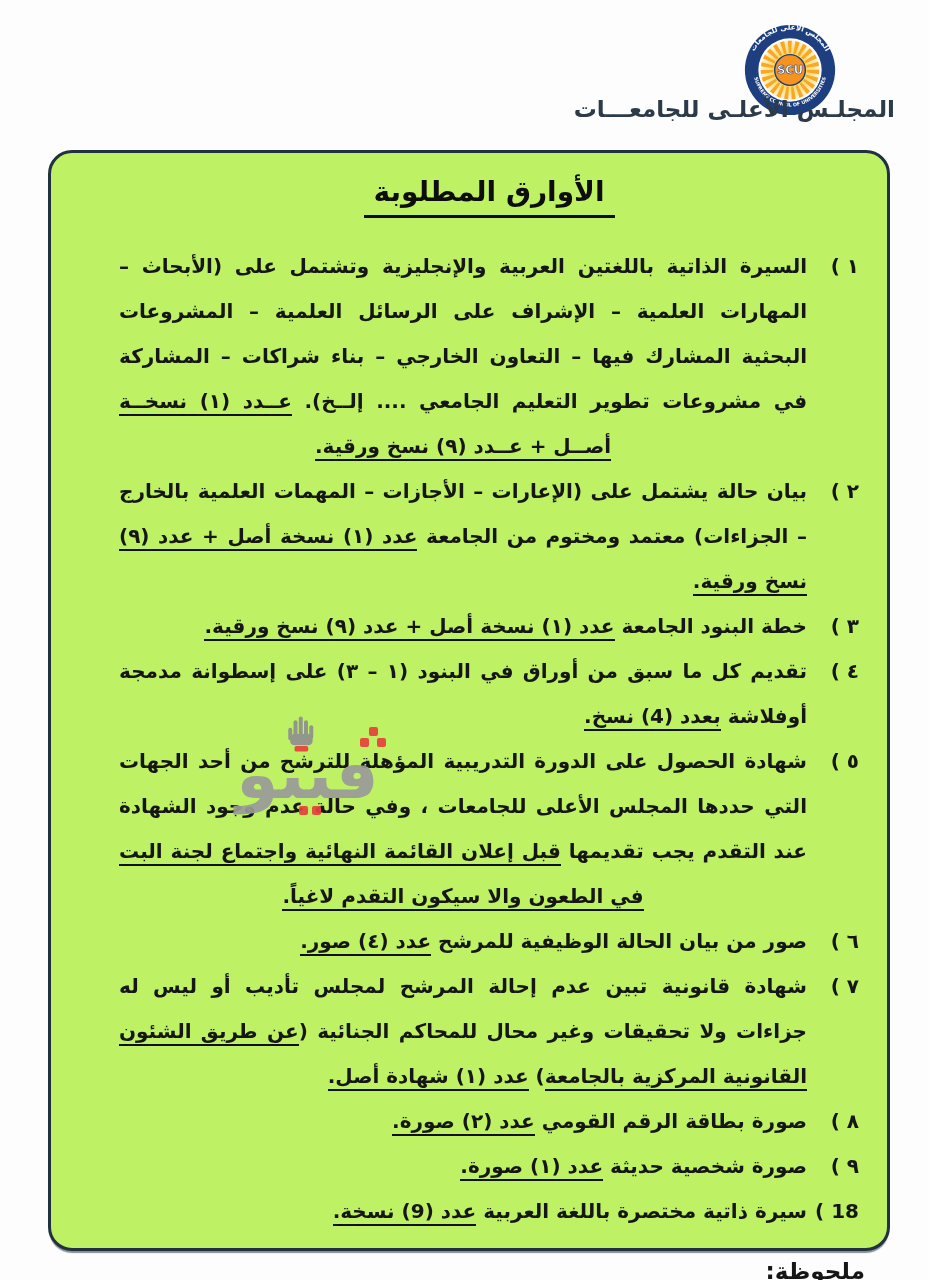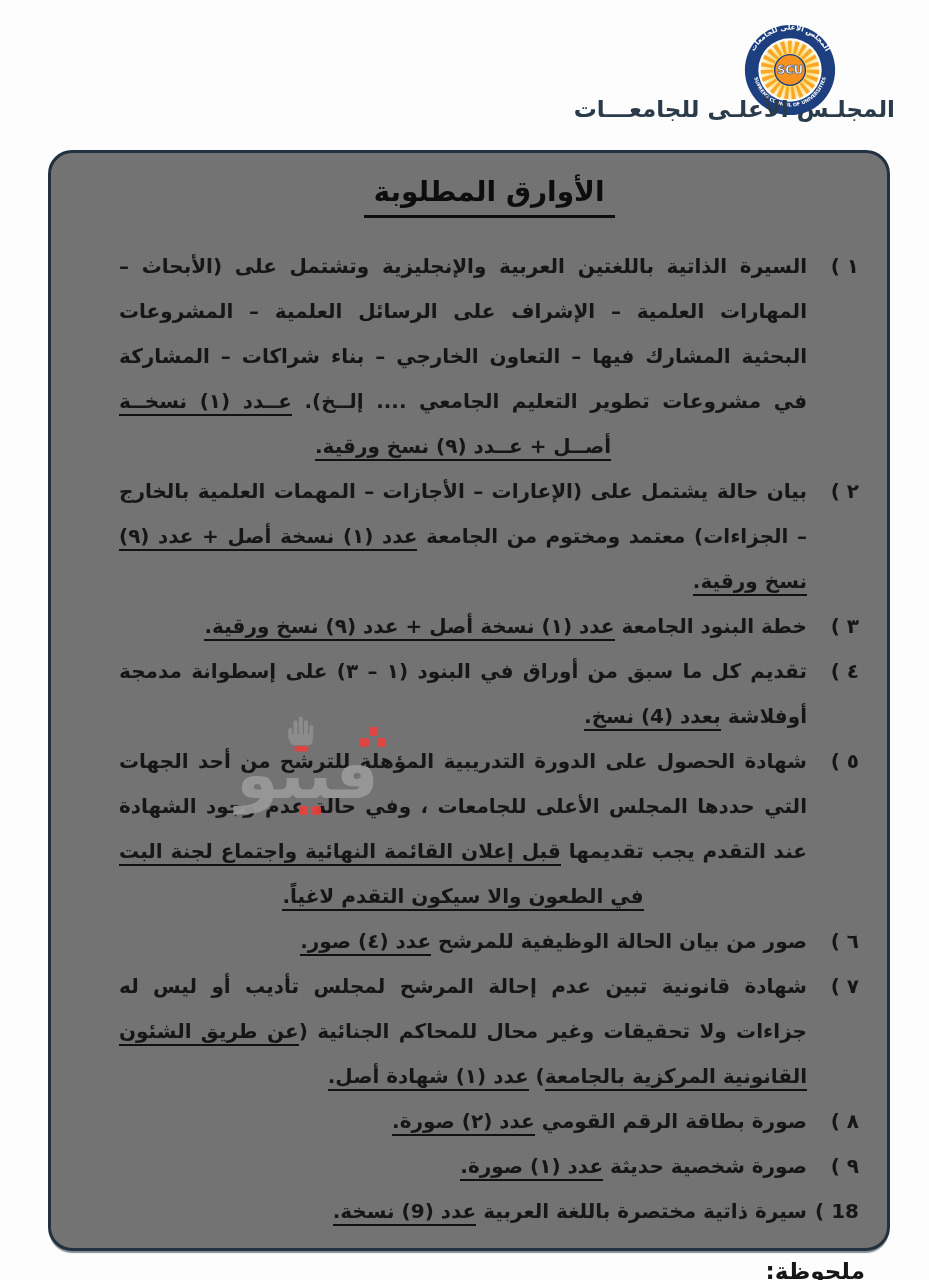--- a/index.html
+++ b/index.html
@@ -5,21 +5,21 @@
   html,body{margin:0;padding:0;}
   body{width:929px;height:1280px;background:#fdfdfd;font-family:"DejaVu Sans",sans-serif;}
   .page{position:relative;width:929px;height:1280px;overflow:hidden;background:#fdfdfd;direction:rtl;}
 
   
   .logo-wrap{position:absolute;top:22px;left:742px;width:96px;height:96px;}
   .org-name{position:absolute;top:96px;right:34px;font-size:23px;font-weight:700;color:#2b3b4a;letter-spacing:0;white-space:nowrap;}
 
   
   .doc-frame{position:absolute;top:150px;right:39px;width:842px;height:1101px;
-    border:3px solid #22313f;border-radius:24px;background:#737373;
+    border:3px solid #22313f;border-radius:24px;background:#bef264;
     box-shadow:0 3px 1px -1px rgba(34,49,63,.55);
     padding:14px 28px 4px 68px;box-sizing:border-box;font-weight:700;color:#161616;}
   .title-row{text-align:center;margin:8px 0 26px 0;}
   .title{display:inline-block;font-size:28px;font-weight:700;color:#0d0d0d;
     border-bottom:3px solid #0d0d0d;padding:0 10px 7px 10px;}
 
   .items{font-size:20px;line-height:45px;}
   .item{display:flex;align-items:flex-start;}
   .item .num{flex:0 0 52px;white-space:nowrap;}
   .item .body{flex:1 1 auto;text-align:justify;}

